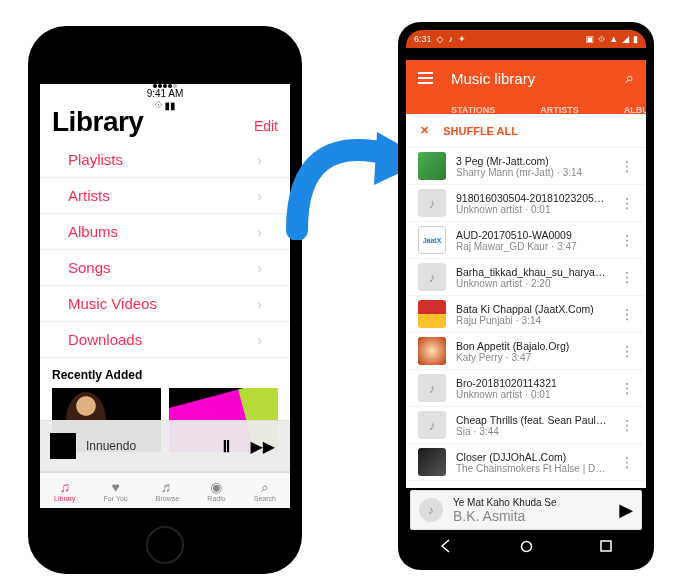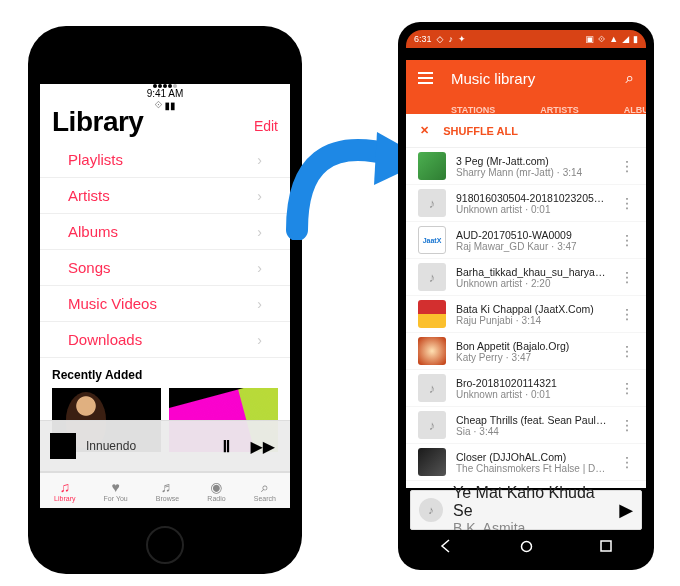--- a/index.html
+++ b/index.html
@@ -313,21 +313,21 @@
   gap: 10px;
 }
 .and-np-art {
   width: 24px; height: 24px;
   border-radius: 50%;
   background: #ddd;
   display: flex; align-items: center; justify-content: center;
   font-size: 11px; color: #888;
 }
 .and-np-info { flex: 1; }
-.and-np-title { font-size: 16px; color: #222; }
+.and-np-title { font-size: 10px; color: #222; }
 .and-np-artist { font-size: 14px; color: #888; }
 .and-np-play { font-size: 18px; }
 
 .and-navbar {
   position: absolute;
   bottom: 0; left: 0; right: 0;
   height: 32px;
   background: #000;
   display: flex;
   justify-content: space-around;

